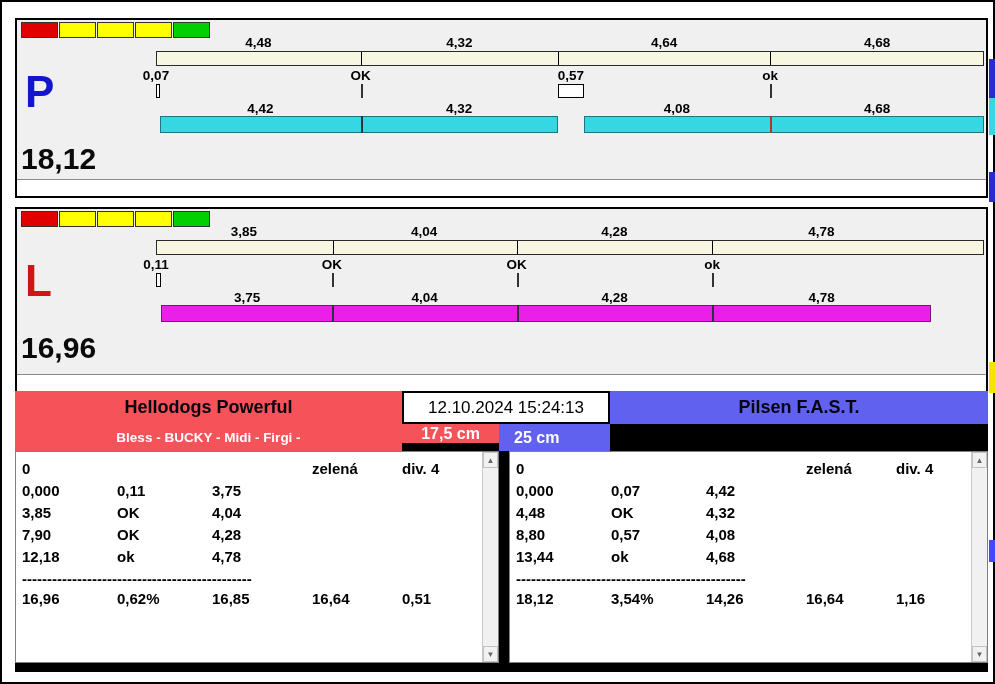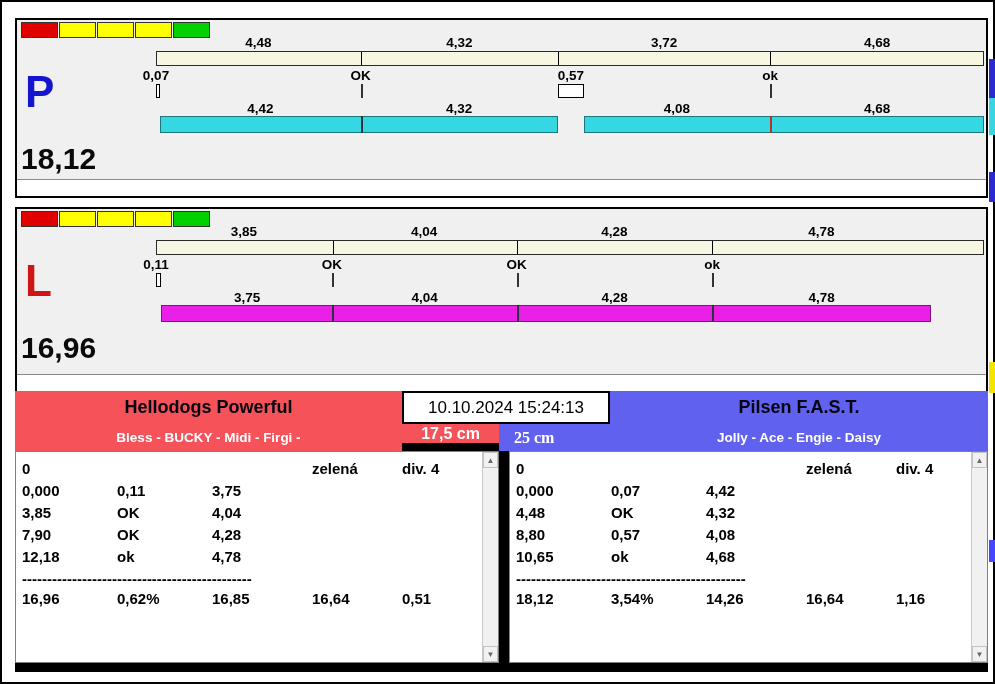--- a/index.html
+++ b/index.html
@@ -119,21 +119,21 @@
       <span class="light" style="background: rgb(225, 0, 0);"></span>
       <span class="light" style="background: rgb(255, 255, 0);"></span>
       <span class="light" style="background: rgb(255, 255, 0);"></span>
       <span class="light" style="background: rgb(255, 255, 0);"></span>
       <span class="light" style="background: rgb(0, 207, 0);"></span>
     </div>
 
     <div class="track nums" style="top:15px">
       <span style="left:12.36%">4,48</span>
       <span style="left:36.65%">4,32</span>
-      <span style="left:61.37%">3,72</span>
+      <span style="left:61.37%">4,64</span>
       <span style="left:87.08%">4,68</span>
     </div>
 
     <div class="track cream" style="top:31px">
       <i class="tick" style="left:24.72%"></i>
       <i class="tick" style="left:48.57%"></i>
       <i class="tick" style="left:74.17%"></i>
     </div>
 
     <div class="track co-labels" style="top:48px">
@@ -222,37 +222,34 @@
     <div class="lane-letter" style="color: rgb(208, 21, 21);">L</div>
     <div class="lane-total">16,96</div>
     <div class="panel-footer"></div>
   </section>
 
   <div class="board">
     <div class="cell" id="cell-name-left" style="background: rgb(245, 82, 90);">
       <span class="team-name">Hellodogs Powerful</span>
     </div>
     <div class="cell" id="cell-date">
-      <span>10.10.2024 15:24:13</span>
+      <span>12.10.2024 15:24:13</span>
     </div>
     <div class="cell" id="cell-dogs-left" style="background: rgb(245, 82, 90);">
       <span class="team-dogs">Bless - BUCKY - Midi - Firgi -</span>
     </div>
 
     <div class="cell" id="cell-name-right" style="background: rgb(97, 97, 239);">
       <span class="team-name">Pilsen F.A.S.T.</span>
     </div>
     <div class="cell" id="cell-h-left" style="background: rgb(245, 82, 90);">
       <span class="jump-h">17,5 cm</span>
     </div>
-    <div class="cell" id="cell-h-right" style="background: rgb(97, 97, 239); font-family: Liberation Serif, serif;">
+    <div class="cell" id="cell-h-right" style="background: rgb(97, 97, 239);">
       <span class="jump-h">25 cm</span>
-    </div>
-    <div class="cell" id="cell-dogs-right" style="background: rgb(97, 97, 239);">
-      <span class="team-dogs">Jolly - Ace - Engie - Daisy</span>
     </div>
 
     <div class="log" id="log-left">
       <div class="log-body">
         <div class="log-row">
           <span>0</span>
             <span></span>
             <span></span>
           <span>zelená</span>
           <span>div. 4</span>
@@ -326,21 +323,21 @@
             <span></span>
         </div>
         <div class="log-row">
           <span>8,80</span>
           <span>0,57</span>
           <span>4,08</span>
             <span></span>
             <span></span>
         </div>
         <div class="log-row">
-          <span>10,65</span>
+          <span>13,44</span>
           <span>ok</span>
           <span>4,68</span>
             <span></span>
             <span></span>
         </div>
         <div class="log-row sep">
           <span class="sep-dashes">----------------------------------------------</span>
         </div>
         <div class="log-row tot">
           <span>18,12</span>

